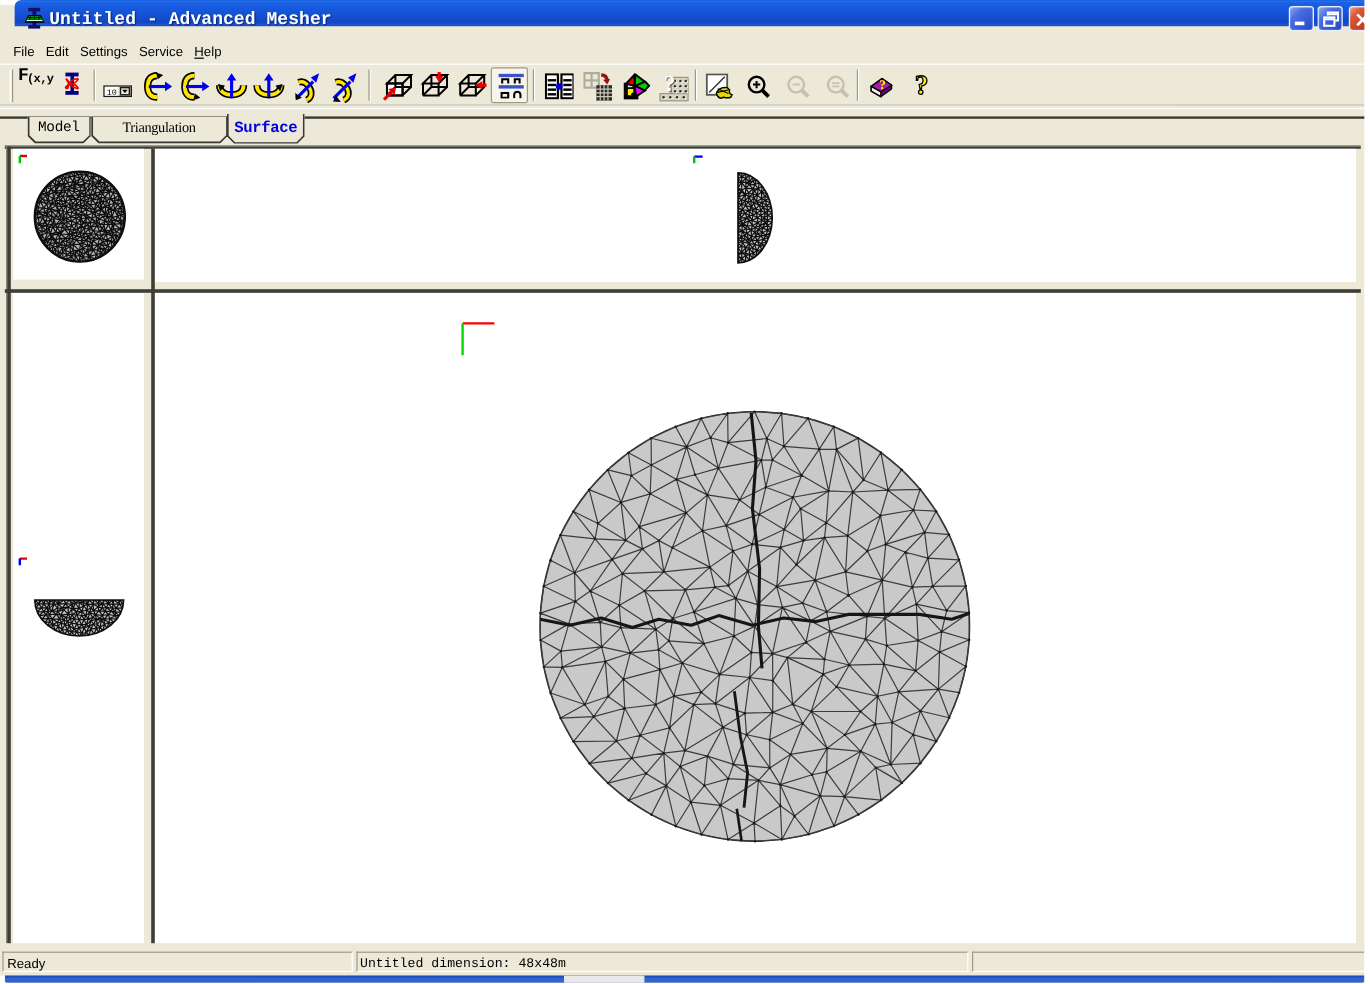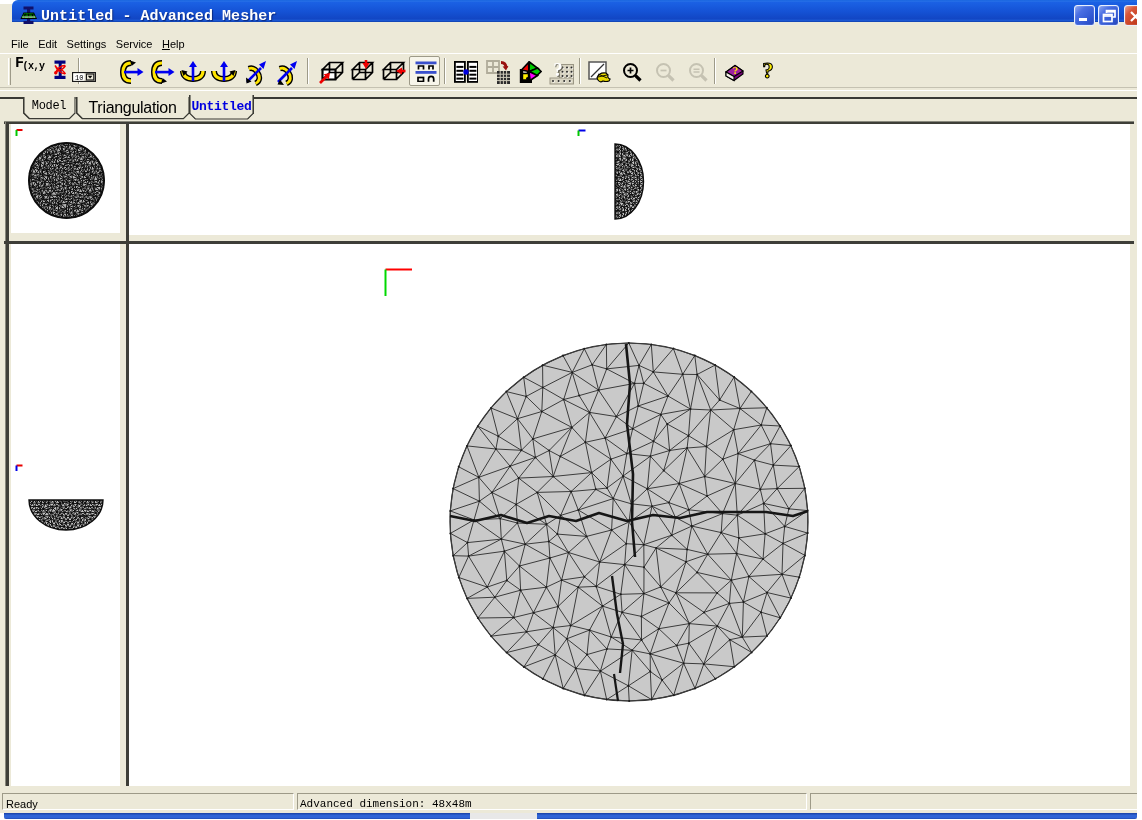--- a/index.html
+++ b/index.html
@@ -42,21 +42,21 @@
       <span style="position:absolute;left:7.5px;top:3.5px;font-family:'Liberation Mono';font-size:10px;font-weight:bold;color:#000;letter-spacing:-0.5px">(x,y</span>
     </div>
     <div style="position:absolute;left:53px;top:6px"><svg width="14" height="20" viewBox="0 0 14 20" style="">
         <rect x="1.5" y="0.5" width="11" height="3.2" fill="#00007f"></rect>
         <rect x="5.7" y="3" width="3" height="13.5" fill="#00007f"></rect>
         <rect x="1.5" y="15.8" width="11" height="3.2" fill="#00007f"></rect>
         <path d="M2 5.5 C6 11 9 11 12.5 5.5 M2 14 C6 8.5 9 8.5 12.5 14 M2 5.5 C5 12.5 10 13.5 12 14 M2 14 C5 6.5 10 5.5 12 5.5" fill="none" stroke="#ee0000" stroke-width="1.4"></path>
         <circle cx="2.8" cy="12.8" r="1.7" fill="#ee0000"></circle>
       </svg></div>
     <div style="position:absolute;left:78px;top:4px;width:2px;height:26px;border-left:1px solid #9d9a88;border-right:1px solid #fff"></div>
-    <div style="position:absolute;left:72px;top:14px"><svg width="24" height="10" viewBox="0 0 24 10" style="">
+    <div style="position:absolute;left:86px;top:14px"><svg width="24" height="10" viewBox="0 0 24 10" style="">
         <rect x="0.6" y="0.6" width="22.8" height="8.8" fill="#ece9d8" stroke="#1a1a1a" stroke-width="1.2"></rect>
         <rect x="1.4" y="1.4" width="11" height="7.2" fill="#fff"></rect>
         <text x="3" y="7.8" font-family="Liberation Mono" font-size="7" fill="#000">10</text>
         <rect x="14.4" y="2" width="7.4" height="6" fill="#ece9d8" stroke="#1a1a1a" stroke-width="1.2"></rect>
         <path d="M15.8 3.8 l4.6 0 -2.3 2.8 z" fill="#000"></path>
       </svg></div>
     <div style="position:absolute;left:118px;top:6px"><svg width="28" height="26" viewBox="0 0 28 26" style="">
         <path d="M13 3 C7 3 5 7 5 12 C5 17 7 21 13 21" fill="none" stroke="#000" stroke-width="6"></path>
         <path d="M13 3 C7 3 5 7 5 12 C5 17 7 21 13 21" fill="none" stroke="#ffe400" stroke-width="3.2"></path>
         <rect x="6" y="10.8" width="14" height="2.6" fill="#0000f0"></rect>
@@ -228,27 +228,27 @@
     <div style="position:absolute;left:22.5px;top:9px;width:53px;height:22.5px;background:#ece9d8;z-index:3;clip-path:polygon(0 0, 100% 0, 100% calc(100% - 6px), calc(100% - 6px) 100%, 6px 100%, 0 calc(100% - 6px))">
       <svg width="53" height="22.5" style="position:absolute;left:0;top:0">
         <path d="M0.75 0 L0.75 16.0 L6.5 21.75 L46.5 21.75 L52.25 16.0 L52.25 0" fill="none" stroke="#3a3a34" stroke-width="1.6"></path>
       </svg>
       <span style="position:absolute;left:50%;transform:translateX(-50%);top:2px;font-family:'Liberation Mono';font-size:12px;font-weight:normal;color:#000;white-space:nowrap;letter-spacing:-0.3px">Model</span>
     </div>
     <div style="position:absolute;left:75.5px;top:9px;width:114px;height:22.5px;background:#ece9d8;z-index:3;clip-path:polygon(0 0, 100% 0, 100% calc(100% - 6px), calc(100% - 6px) 100%, 6px 100%, 0 calc(100% - 6px))">
       <svg width="114" height="22.5" style="position:absolute;left:0;top:0">
         <path d="M0.75 0 L0.75 16.0 L6.5 21.75 L107.5 21.75 L113.25 16.0 L113.25 0" fill="none" stroke="#3a3a34" stroke-width="1.6"></path>
       </svg>
-      <span style="position:absolute;left:50%;transform:translateX(-50%);top:2px;font-family:Liberation Sans, sans-serif;font-size:16px;font-weight:normal;color:#000;white-space:nowrap;letter-spacing:-0.3px">Triangulation</span>
+      <span style="position:absolute;left:50%;transform:translateX(-50%);top:2px;font-family:Liberation Serif, serif;font-size:12px;font-weight:normal;color:#000;white-space:nowrap;letter-spacing:-0.3px">Triangulation</span>
     </div>
     <div style="position:absolute;left:189px;top:6.5px;width:65px;height:25.0px;background:#ece9d8;z-index:3;clip-path:polygon(0 0, 100% 0, 100% calc(100% - 6px), calc(100% - 6px) 100%, 6px 100%, 0 calc(100% - 6px))">
       <svg width="65" height="25.0" style="position:absolute;left:0;top:0">
         <path d="M0.75 0 L0.75 18.5 L6.5 24.25 L58.5 24.25 L64.25 18.5 L64.25 0" fill="none" stroke="#3a3a34" stroke-width="1.6"></path>
       </svg>
-      <span style="position:absolute;left:50%;transform:translateX(-50%);top:4px;font-family:'Liberation Mono';font-size:13px;font-weight:bold;color:#0000e0;white-space:nowrap;letter-spacing:-0.3px">Untitled</span>
+      <span style="position:absolute;left:50%;transform:translateX(-50%);top:4px;font-family:'Liberation Mono';font-size:13px;font-weight:bold;color:#0000e0;white-space:nowrap;letter-spacing:-0.3px">Surface</span>
     </div>
   </div>
 <div style="position:absolute;left:0;top:121px;width:1137px;height:666px;background:#ece9d8"></div>
 <div style="position:absolute;left:4px;top:121px;width:1130px;height:1px;background:#88887c"></div>
 <div style="position:absolute;left:4px;top:122px;width:1130px;height:2px;background:#3e3e38"></div>
 <div style="position:absolute;left:5px;top:121px;width:1px;height:665px;background:#88887c"></div>
 <div style="position:absolute;left:6px;top:122px;width:2.5px;height:664px;background:#3e3e38"></div>
 <div style="position:absolute;left:11px;top:124px;width:108.5px;height:108.5px;background:#fff"></div>
 <div style="position:absolute;left:129px;top:124px;width:1001px;height:111px;background:#fff"></div>
 <div style="position:absolute;left:11px;top:244px;width:108.5px;height:542px;background:#fff"></div>
@@ -513,19 +513,19 @@
     <path d="M321 272 L346 277 L372 271 L398 279 L420 272 L447 277 L470 269 L498 277 L524 271 L551 274 L578 268 L637 268 L664 272 L679 267" stroke="#161616" stroke-width="2.6" fill="none" stroke-linejoin="round"></path>
     <path d="M497 100 L501 140 L498 180 L504 230 L503 278 L506 313" stroke="#161616" stroke-width="2.6" fill="none"></path>
     <path d="M483 332 L488 370 L494 400 L491 429" stroke="#161616" stroke-width="2.4" fill="none"></path>
     <path d="M485 430 L489 457" stroke="#161616" stroke-width="2.2" fill="none"></path>
   </svg>
 <div style="position:absolute;left:0;top:787px;width:1137px;height:26px;background:#ece9d8">
     <div style="position:absolute;left:2px;top:6px;width:292px;height:17px;border:1px solid;border-color:#9d9a88 #fff #fff #9d9a88"></div>
     <div style="position:absolute;left:297px;top:6px;width:510px;height:17px;border:1px solid;border-color:#9d9a88 #fff #fff #9d9a88"></div>
     <div style="position:absolute;left:810px;top:6px;width:328px;height:17px;border:1px solid;border-color:#9d9a88 #fff #fff #9d9a88"></div>
     <span style="position:absolute;left:6px;top:11px;font-family:Liberation Sans, sans-serif;font-size:11px;color:#000">Ready</span>
-    <span style="position:absolute;left:300px;top:11px;font-family:'Liberation Mono';font-size:11px;color:#000">Advanced dimension: 48x48m</span>
+    <span style="position:absolute;left:300px;top:11px;font-family:'Liberation Mono';font-size:11px;color:#000">Untitled dimension: 48x48m</span>
   </div>
 <div style="position:absolute;left:4px;top:813px;width:1133px;height:6px;background:linear-gradient(180deg,#1941a5,#2f64d6 40%,#2f64d6 85%,#1941a5);border-radius:0 0 2px 2px">
     <div style="position:absolute;left:466px;top:0;width:67px;height:6px;background:#e8e8e8"></div>
   </div>
 <div style="position:absolute;left:0;top:819px;width:1142px;height:1px;background:#fff"></div>
 <div style="position:absolute;left:0;top:813px;width:4px;height:7px;background:#fff"></div>
 <div style="position:absolute;left:1137px;top:0;width:5px;height:820px;background:#fff;z-index:50"></div>
 </body></html>

